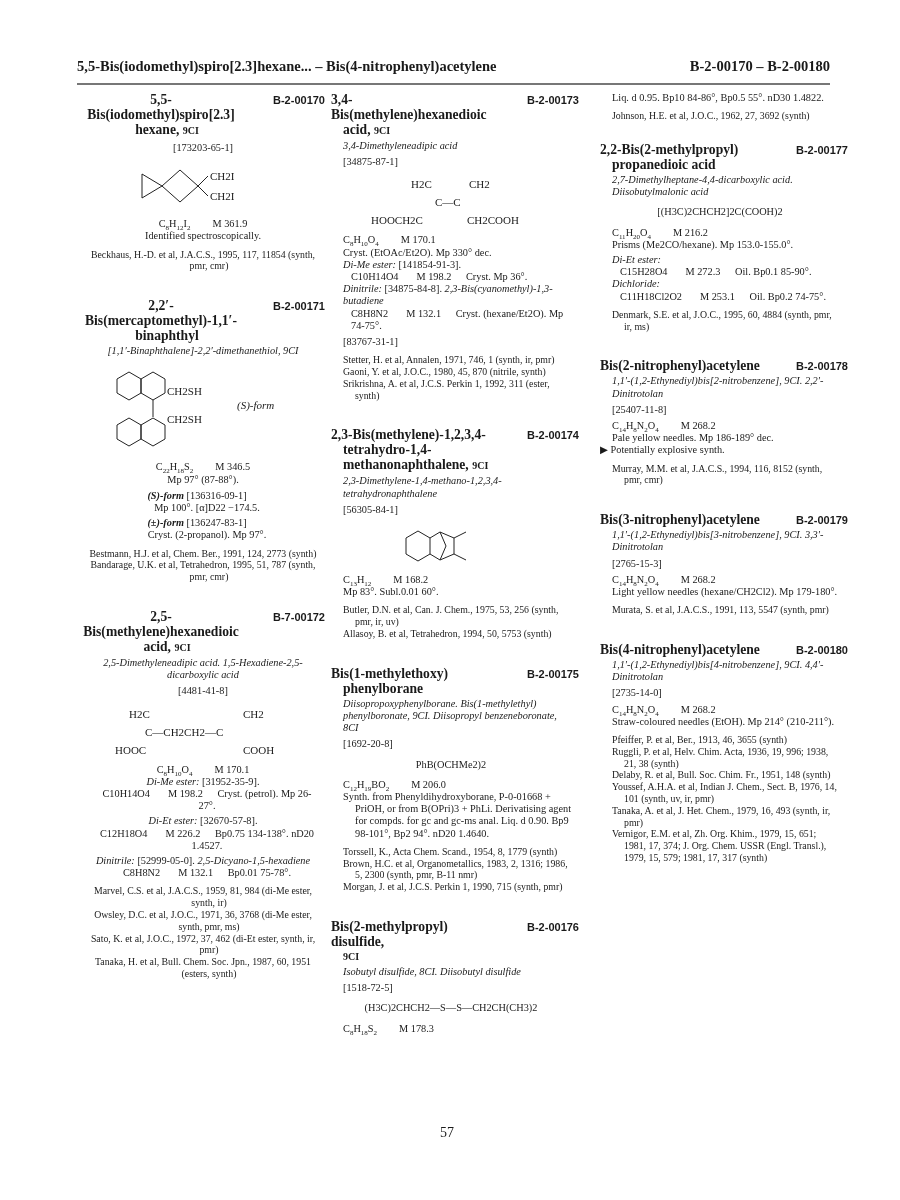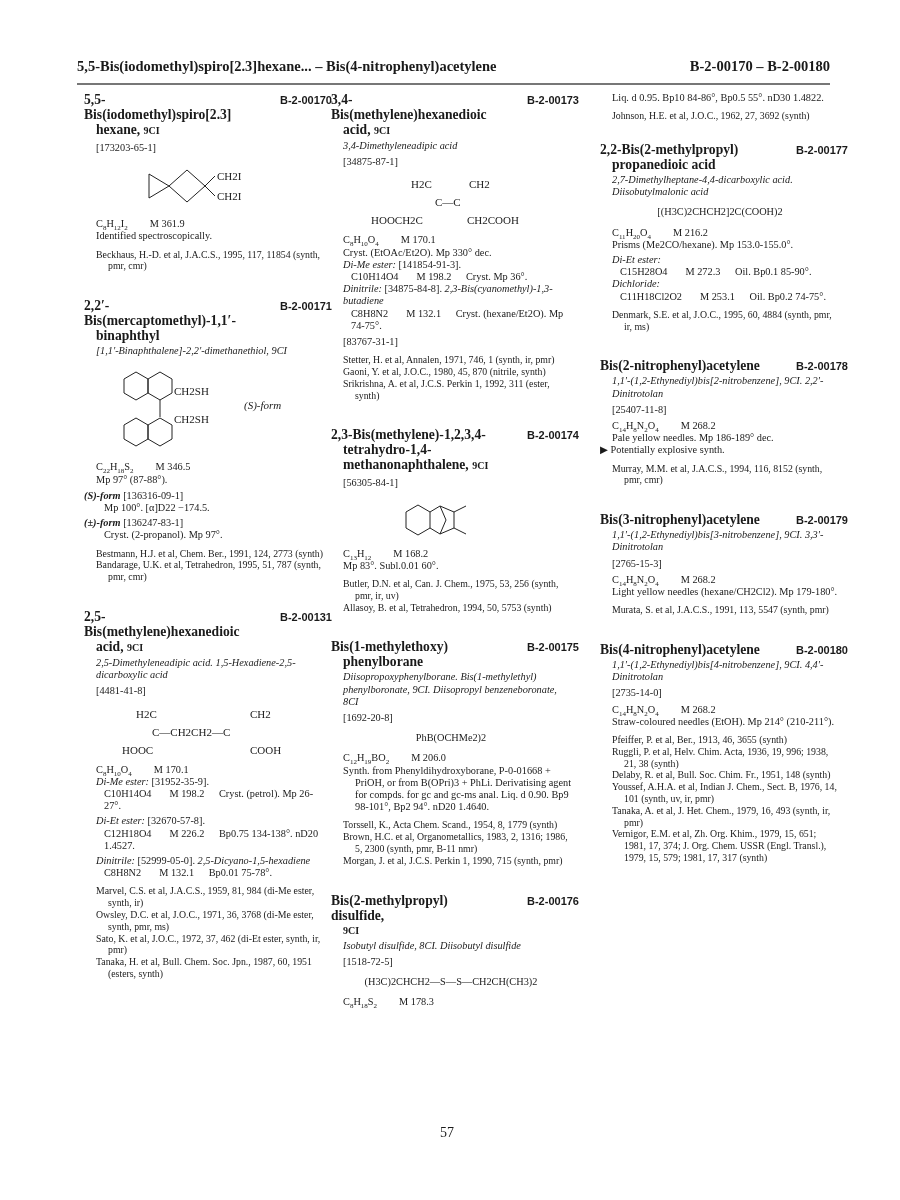--- a/index.html
+++ b/index.html
@@ -3,21 +3,21 @@
 <meta charset="utf-8">
 <style>
   html, body { margin:0; padding:0; background:#fff; }
   body { width:900px; height:1200px; position:relative; overflow:hidden;
          font-family:"Liberation Serif", "DejaVu Serif", serif; color:#1a1a1a; }
   .header { position:absolute; left:77px; top:58px; width:745px; height:30px; }
   .header .title { position:absolute; left:0; top:0; font-weight:bold; font-size:14.5px; }
   .header .range { position:absolute; right:-8px; top:0; font-weight:bold; font-size:14.5px;margin-left:16px; }
   .header .rule { position:absolute; left:0; top:25px; width:753px; height:2px; background:#777; }
   .col { position:absolute; top:92px; width:240px; font-size:10.3px; line-height:12.2px; }
-  .c1 { left:84px; } .c2 { left:331px; } .c3 { left:600px; }
+  .c1 { left:77px;text-align:center; } .c2 { left:331px; } .c3 { left:600px; }
   .entry { margin-bottom:26px; }
   .ehead { position:relative; font-weight:bold; font-size:13.6px; line-height:15px; padding-right:72px; }
   .ehead .name2 { padding-left:12px; display:block; }
   .eid { position:absolute; right:-8px; top:1px; font-family:"Liberation Sans", "DejaVu Sans", sans-serif;
          font-weight:bold; font-size:11px; }
   .ci { font-size:10px; font-weight:bold; }
   .ind { padding-left:12px; }
   .ind2 { padding-left:20px; }
   .hang { padding-left:24px; text-indent:-12px; }
   .syn { font-style:italic; padding-left:12px; margin-top:2px; }
@@ -97,21 +97,21 @@
     <div class="refs">
       <div class="ref ind">Bestmann, H.J. et al, Chem. Ber., 1991, 124, 2773 (synth)</div>
       <div class="ref ind">Bandarage, U.K. et al, Tetrahedron, 1995, 51, 787 (synth, pmr, cmr)</div>
     </div>
   </div>
 
   <div class="entry">
     <div class="ehead">
       <span>2,5-Bis(methylene)hexanedioic</span>
       <span class="name2"><span>acid,</span> <span class="ci">9CI</span></span>
-      <span class="eid">B-2-00131</span>
+      <span class="eid">B-7-00172</span>
     </div>
     <div class="syn">2,5-Dimethyleneadipic acid. 1,5-Hexadiene-2,5-dicarboxylic acid</div>
     <div class="cas">[4481-41-8]</div>
     <div class="struct">
       <svg width="200" height="52" viewBox="0 0 200 52">
         <text x="32" y="12">H2C</text>
         <text x="146" y="12">CH2</text>
         <text x="48" y="30">C—CH2CH2—C</text>
         <text x="18" y="48">HOOC</text>
         <text x="146" y="48">COOH</text>
@@ -166,20 +166,21 @@
     </div>
   </div>
 
   <div class="entry">
     <div class="ehead">
       <span>2,3-Bis(methylene)-1,2,3,4-</span>
       <span class="name2">tetrahydro-1,4-</span>
       <span class="name2"><span>methanonaphthalene,</span> <span class="ci">9CI</span></span>
       <span class="eid">B-2-00174</span>
     </div>
+    <div class="syn">2,3-Dimethylene-1,4-methano-1,2,3,4-tetrahydronaphthalene</div>
     <div class="cas">[56305-84-1]</div>
     <div class="struct">
       <svg width="110" height="44" viewBox="0 0 110 44">
         <polygon points="10,14 22,7 34,14 34,30 22,37 10,30" fill="none" stroke="#222"></polygon>
         <line x1="34" y1="14" x2="44" y2="8" stroke="#222"></line>
         <line x1="34" y1="30" x2="44" y2="36" stroke="#222"></line>
         <line x1="44" y1="8" x2="58" y2="14" stroke="#222"></line>
         <line x1="44" y1="36" x2="58" y2="30" stroke="#222"></line>
         <line x1="58" y1="14" x2="58" y2="30" stroke="#222"></line>
         <line x1="44" y1="8" x2="50" y2="22" stroke="#222"></line>

